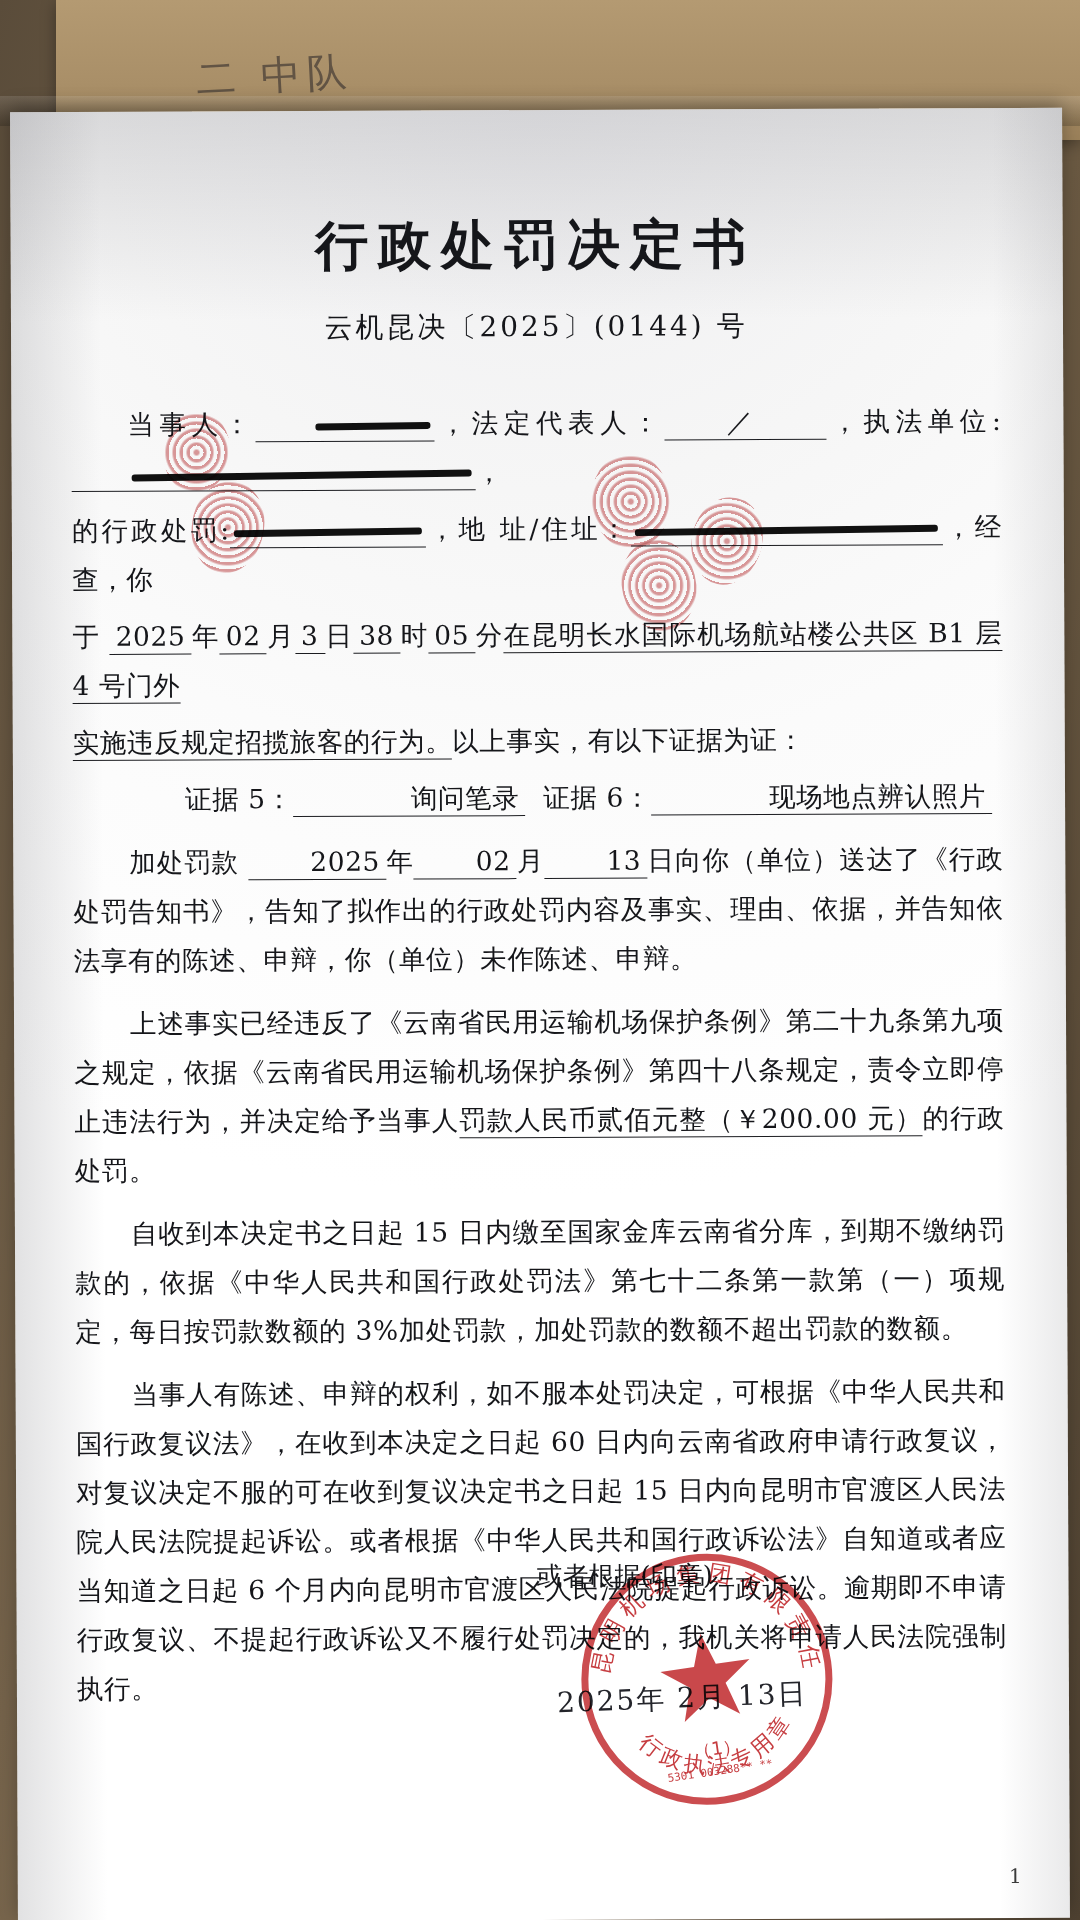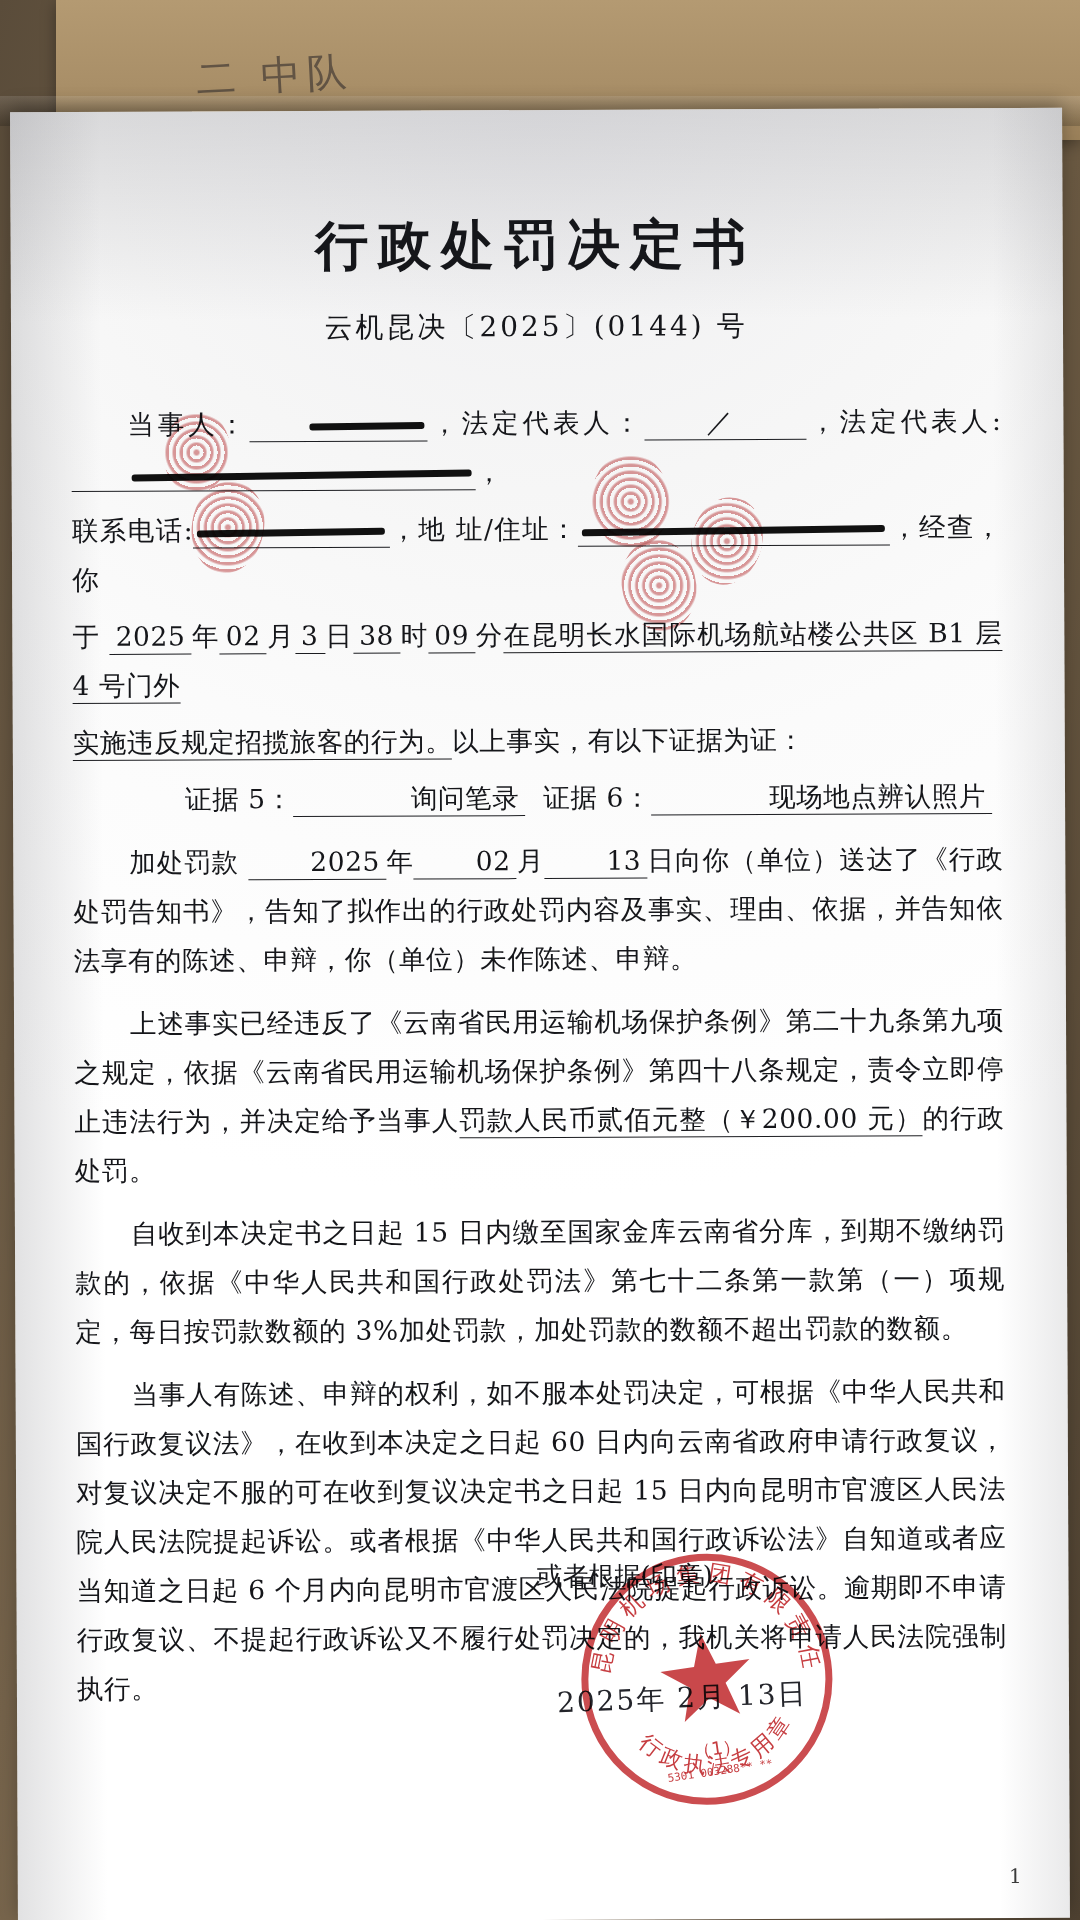--- a/index.html
+++ b/index.html
@@ -204,30 +204,30 @@
     <div class="paper-shade-top"></div>
     <div class="paper-shade-left"></div>
     <div class="paper-shade-right"></div>
 
     <div class="doc">
 
       <h1 class="doc-title">行政处罚决定书</h1>
       <div class="doc-number">云机昆决〔2025〕(0144) 号</div>
 
       <p class="body indent">
-        <span>当事人：</span><span class="u u-wide"><span class="redact">陈**</span></span><span>，法定代表人：</span><span class="u u-wide">／</span><span>，法定代表人:</span><span class="u u-xwide"><span class="redact">5303261**********X</span></span><span>，</span>
+        <span>当事人：</span><span class="u u-wide"><span class="redact">陈**</span></span><span>，法定代表人：</span><span class="u u-wide">／</span><span>，执法单位:</span><span class="u u-xwide"><span class="redact">5303261**********X</span></span><span>，</span>
       </p>
 
       <p class="body">
-        <span>联系电话:</span><span class="u u-wide"><span class="redact">25469*******</span></span><span>，地 址/住址：</span><span class="u u-xwide"><span class="redact">云南省昆明市官渡区****</span></span><span>，经查，你</span>
+        <span>的行政处罚:</span><span class="u u-wide"><span class="redact">25469*******</span></span><span>，地 址/住址：</span><span class="u u-xwide"><span class="redact">云南省昆明市官渡区****</span></span><span>，经查，你</span>
       </p>
 
       <p class="body">
         <span>于</span>
-        <span class="u">2025</span><span>年</span><span class="u">02</span><span>月</span><span class="u">3</span><span>日</span><span class="u">38</span><span>时</span><span class="u">09</span><span>分</span><span class="ul-run">在昆明长水国际机场航站楼公共区 B1 层 4 号门外</span>
+        <span class="u">2025</span><span>年</span><span class="u">02</span><span>月</span><span class="u">3</span><span>日</span><span class="u">38</span><span>时</span><span class="u">05</span><span>分</span><span class="ul-run">在昆明长水国际机场航站楼公共区 B1 层 4 号门外</span>
       </p>
 
       <p class="body">
         <span class="ul-run">实施违反规定招揽旅客的行为。</span><span>以上事实，有以下证据为证：</span>
       </p>
 
       <p class="body" style="text-indent:112px">
         <span>证据 5：</span><span class="u u-wide">询问笔录</span>&nbsp;&nbsp;<span>证据 6：</span><span class="u u-xwide" style="min-width:250px">现场地点辨认照片</span>
       </p>
 

